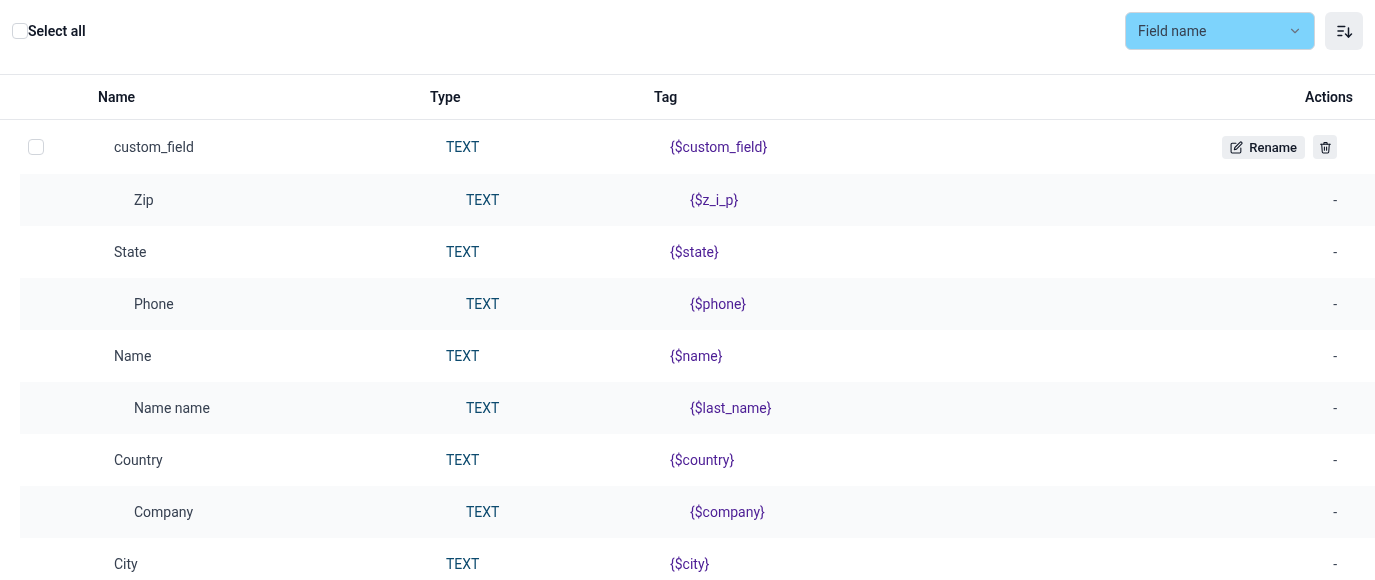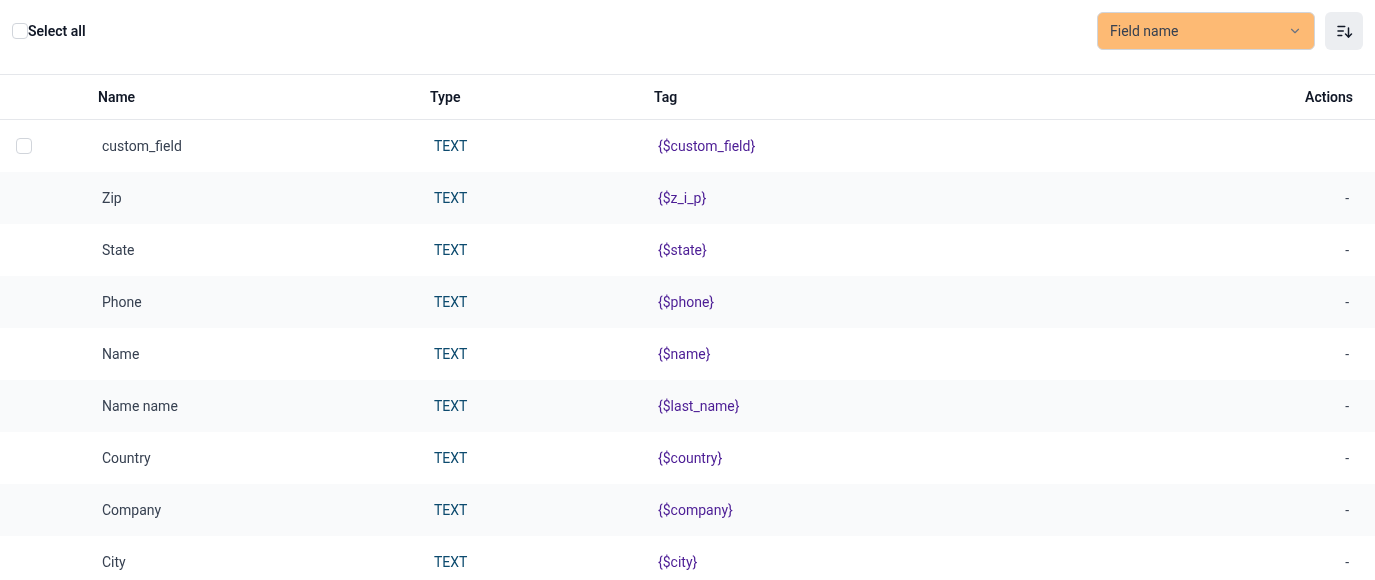--- a/index.html
+++ b/index.html
@@ -40,26 +40,26 @@
     }
     .toolbar-right {
       display: flex;
       align-items: center;
       gap: 10px;
     }
     .sort-select {
       display: flex;
       align-items: center;
       justify-content: space-between;
-      width: 218px;
+      width: 190px;
       height: 38px;
       padding: 16px 12px;
       border: 1px solid #d1d5db;
       border-radius: 6px;
-      background: #fdba74;
+      background: #7dd3fc;
       cursor: pointer;
       font-size: 14px;
       color: #374151;
     }
     .sort-select .chevron {
       display: inline-flex;
       color: #6b7280;
     }
     .sort-direction-btn {
       width: 38px;
@@ -86,24 +86,25 @@
     }
     .th-actions {
       text-align: right;
       padding-right: 22px;
     }
     .table-body .row {
       display: grid;
       grid-template-columns: 98px 332px 224px 374px 1fr;
       align-items: center;
       min-height: 52px;
-      padding: 15px 4px;
+      padding: 15px 16px;
     }
     .table-body .row.striped {
       background: #f9fafb;
+      margin-left: 20px;
     }
     .row .cell-check {
       display: flex;
       align-items: center;
       padding-left: 12px;
     }
     .row .cell-name {
       color: #374151;
       font-size: 14px;
     }
@@ -193,20 +194,44 @@
 </div>
 
 <div class="table-body" id="table-body">
     <div class="row">
       <div class="cell-check">
         <div class="checkbox"></div>
       </div>
       <div class="cell-name">custom_field</div>
       <div class="cell-type">TEXT</div>
       <div class="cell-tag">{$custom_field}</div>
+      <div class="cell-actions">
+        <div class="action-buttons">
+          <div class="rename-btn">
+            <span>
+              <svg width="13" height="13" viewBox="0 0 24 24" fill="none" stroke="currentColor" stroke-width="2" stroke-linecap="round" stroke-linejoin="round">
+                <path d="M11 4H4a2 2 0 0 0-2 2v14a2 2 0 0 0 2 2h14a2 2 0 0 0 2-2v-7"></path>
+                <path d="M18.5 2.5a2.121 2.121 0 0 1 3 3L12 15l-4 1 1-4 9.5-9.5z"></path>
+              </svg>
+            </span>
+            <span>Rename</span>
+          </div>
+          <div class="delete-btn">
+            <span>
+              <svg width="13" height="13" viewBox="0 0 24 24" fill="none" stroke="currentColor" stroke-width="2" stroke-linecap="round" stroke-linejoin="round">
+                <polyline points="3 6 5 6 21 6"></polyline>
+                <path d="M19 6l-1 14a2 2 0 0 1-2 2H8a2 2 0 0 1-2-2L5 6"></path>
+                <path d="M10 11v6"></path>
+                <path d="M14 11v6"></path>
+                <path d="M9 6V4a1 1 0 0 1 1-1h4a1 1 0 0 1 1 1v2"></path>
+              </svg>
+            </span>
+          </div>
+        </div>
+      </div>
     </div>
     <div class="row striped">
       <div class="cell-check"></div>
       <div class="cell-name">Zip</div>
       <div class="cell-type">TEXT</div>
       <div class="cell-tag">{$z_i_p}</div>
       <div class="cell-actions"><span>-</span></div>
     </div>
     <div class="row">
       <div class="cell-check"></div>

